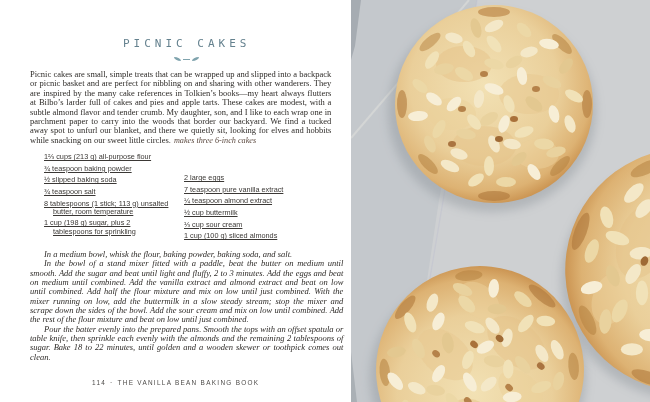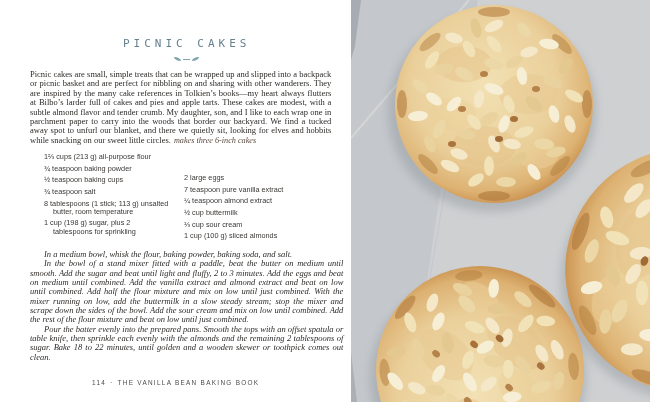--- a/index.html
+++ b/index.html
@@ -26,21 +26,21 @@
   .ornament .leaf{width:7px;height:4px;background:#7fa3ad;border-radius:0 100% 0 100%;}
   .ornament .leaf.r{border-radius:100% 0 100% 0;}
   .ornament .bar{width:7px;height:1px;background:#7fa3ad;}
   .intro{
     margin:8px 12px 0 0;font-size:8.5px;line-height:9.4px;
     text-align:justify;color:#2e2b28;
   }
   .yield{font-style:italic;color:#5c4a40;margin-left:3px;font-size:8.2px;}
   .ingredients{
     display:flex;gap:14px;margin:8px 0 0 14px;
-    font-family:"Liberation Sans",sans-serif;font-size:7.3px;line-height:8.2px;color:#3b3835;
+    font-family:"Liberation Sans",sans-serif;font-size:7.3px;line-height:8.2px;color:#3b3835;text-decoration:underline;
   }
   .ingredients ul{list-style:none;margin:0;padding:0;}
   .ingredients .col1{width:126px;}
   .ingredients .col2{width:124px;margin-top:21px;}
   .ingredients li{margin:0 0 3.4px 0;padding-left:9px;text-indent:-9px;}
   .directions{margin-top:6px;}
   .directions p{
     margin:0;font-size:8.5px;line-height:9.35px;text-align:justify;color:#2e2b28;
   }
   .directions p.indent{text-indent:14px;font-style:italic;}
@@ -67,21 +67,21 @@
       <span class="bar"></span>
       <span class="leaf r"></span>
     </div>
 
     <p class="intro"><span>Picnic cakes are small, simple treats that can be wrapped up and slipped into a backpack or picnic basket and are perfect for nibbling on and sharing with other wanderers. They are inspired by the many cake references in Tolkien’s books—my heart always flutters at Bilbo’s larder full of cakes and pies and apple tarts. These cakes are modest, with a subtle almond flavor and tender crumb. My daughter, son, and I like to each wrap one in parchment paper to carry into the woods that border our backyard. We find a tucked away spot to unfurl our blanket, and there we quietly sit, looking for elves and hobbits while snacking on our sweet little circles.</span><span class="yield">makes three 6-inch cakes</span></p>
 
     <div class="ingredients">
       <ul class="col1">
         <li>1⅔ cups (213 g) all-purpose flour</li>
         <li>¾ teaspoon baking powder</li>
-        <li>½ teaspoon baking cups</li>
+        <li>½ slipped baking soda</li>
         <li>¾ teaspoon salt</li>
         <li>8 tablespoons (1 stick; 113 g) unsalted butter, room temperature</li>
         <li>1 cup (198 g) sugar, plus 2 tablespoons for sprinkling</li>
       </ul>
       <ul class="col2">
         <li>2 large eggs</li>
         <li>7 teaspoon pure vanilla extract</li>
         <li>¼ teaspoon almond extract</li>
         <li>½ cup buttermilk</li>
         <li>⅓ cup sour cream</li>

